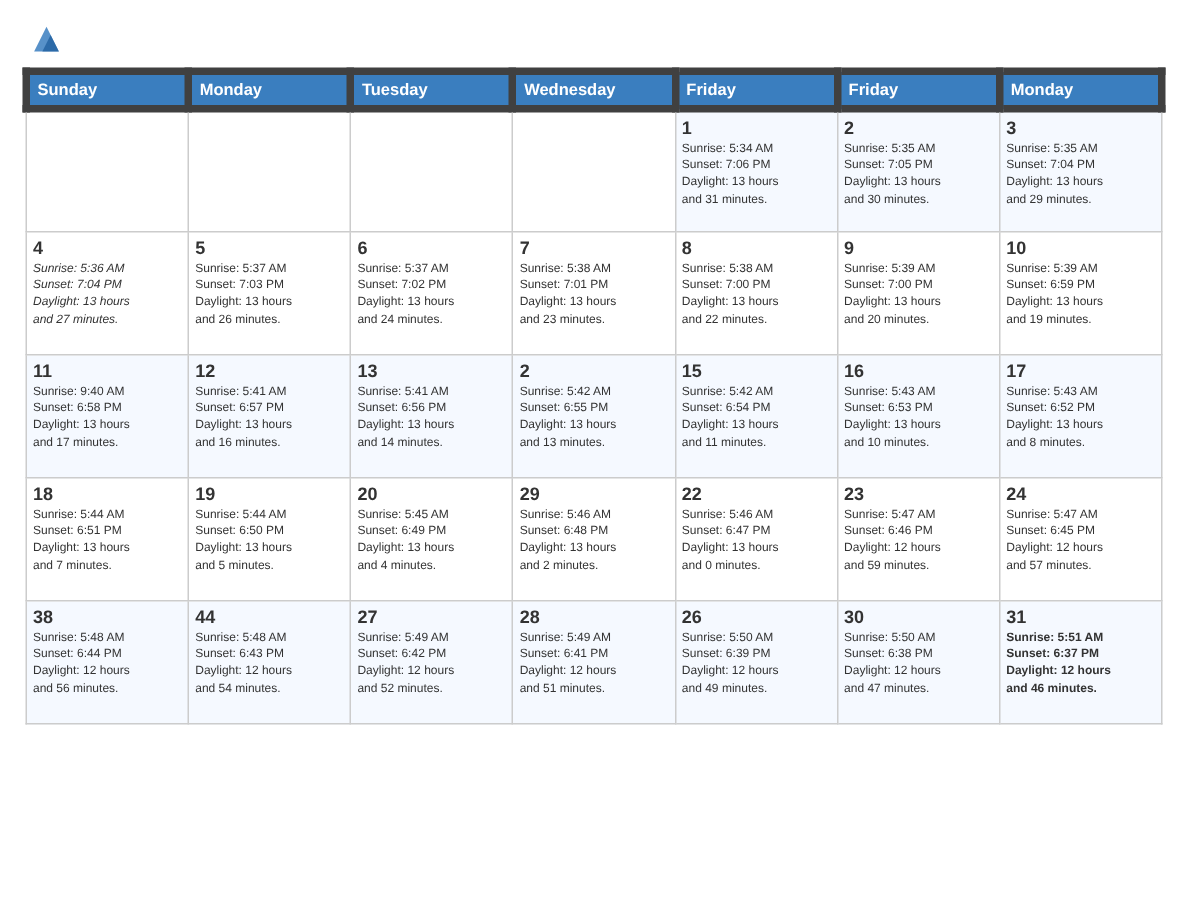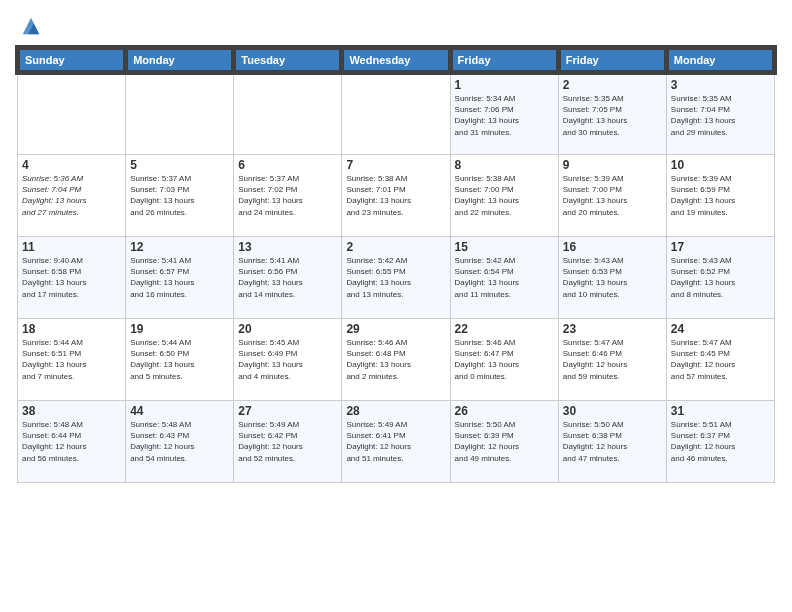--- a/index.html
+++ b/index.html
@@ -349,21 +349,21 @@
           </td>
           <td>
             <span class="day-number">30</span>
             <div class="day-info" style="white-space: pre-line;">Sunrise: 5:50 AM
 Sunset: 6:38 PM
 Daylight: 12 hours
 and 47 minutes.</div>
           </td>
           <td>
             <span class="day-number">31</span>
-            <div class="day-info" style="white-space: pre-line;">Sunrise: 5:51 AM
+            <div class="day-info" style="white-space: pre-line; font-weight: bold;">Sunrise: 5:51 AM
 Sunset: 6:37 PM
 Daylight: 12 hours
 and 46 minutes.</div>
           </td>
         </tr>
       </tbody>
   </table>
 </div>
 
 </body></html>

